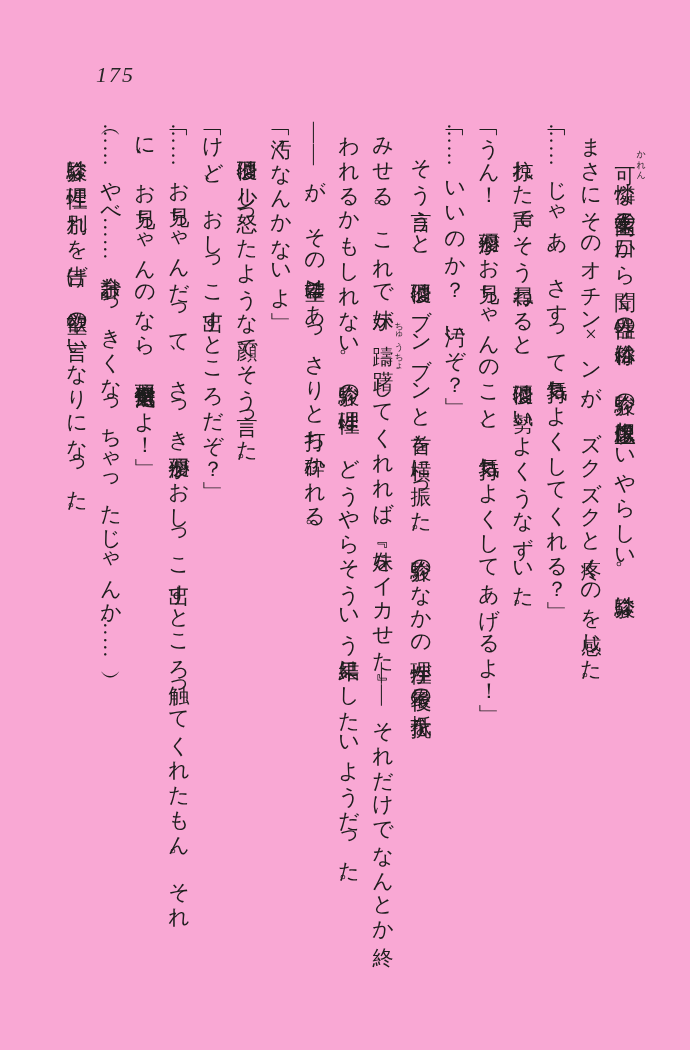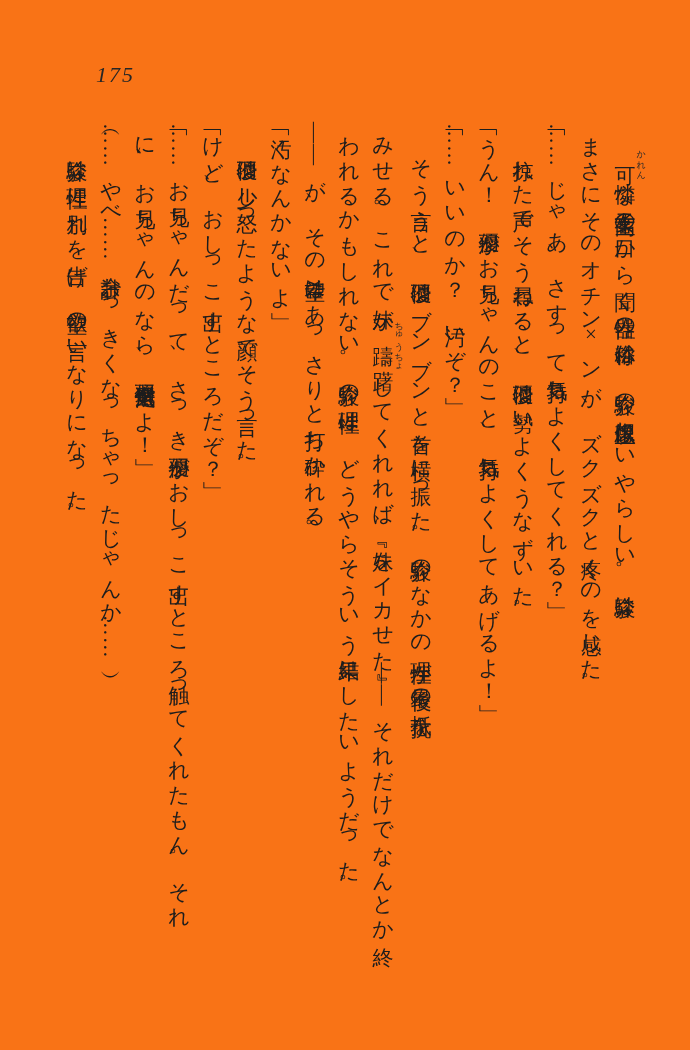--- a/index.html
+++ b/index.html
@@ -9,21 +9,21 @@
   body {
     width: 690px;
     height: 1050px;
     background: #f6f6f4;
     overflow: hidden;
   }
   .page {
     position: relative;
     width: 690px;
     height: 1050px;
-    background: #f97316;
+    background: #f9a8d4;
     font-family: "Liberation Serif", "DejaVu Serif", serif;
     color: #1d1d1d;
     overflow: hidden;
   }
   .page-number {
     position: absolute;
     top: 62px;
     left: 96px;
     font-style: italic;
     font-size: 22px;

